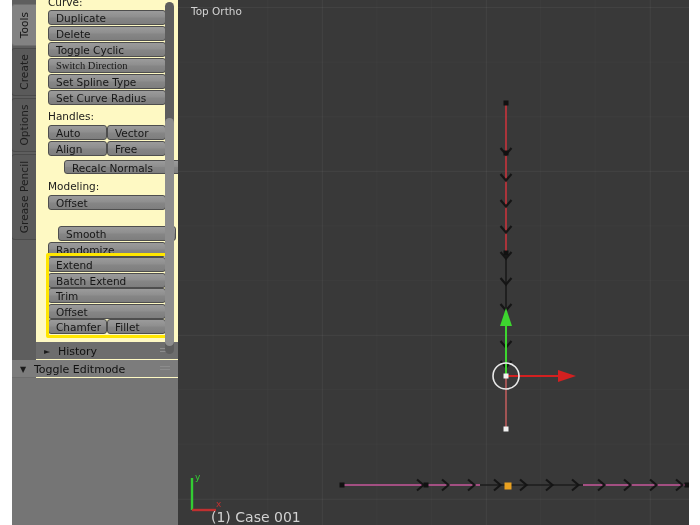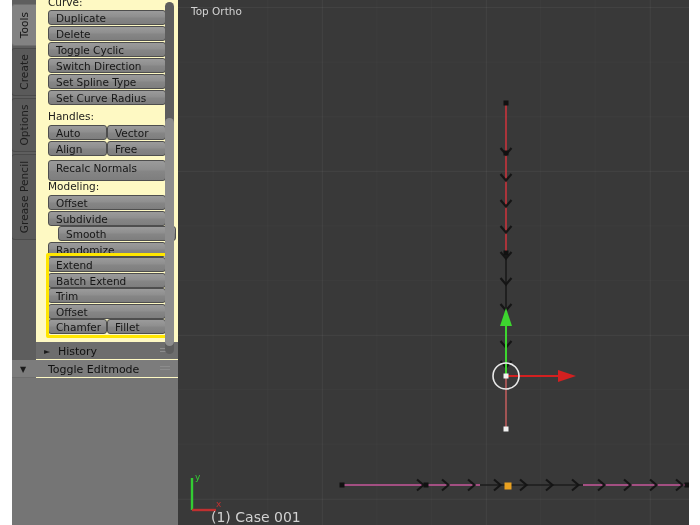--- a/index.html
+++ b/index.html
@@ -242,56 +242,55 @@
       </div>
     </div>
 
     <div id="panelcol">
 
       <div class="sec-label" style="top:-4px;">Curve:</div>
 
       <div class="btn" style="left:12px; top:10px; width:118px; height:15px;">Duplicate</div>
       <div class="btn" style="left:12px; top:26px; width:118px; height:15px;">Delete</div>
       <div class="btn" style="left:12px; top:42px; width:118px; height:15px;">Toggle Cyclic</div>
-      <div class="btn" style="left:12px; top:58px; width:118px; height:15px;">Switch Direction</div>
+      <div class="btn" style="left:12px; top:58px; width:118px; height:15px;font-family:Liberation Serif, serif;">Switch Direction</div>
       <div class="btn" style="left:12px; top:74px; width:118px; height:15px;">Set Spline Type</div>
       <div class="btn" style="left:12px; top:90px; width:118px; height:15px;">Set Curve Radius</div>
 
       <div class="sec-label" style="top:110px;">Handles:</div>
 
       <div class="btn" style="left:12px; top:125px; width:59px; height:15px;">Auto</div>
       <div class="btn" style="left:71px; top:125px; width:59px; height:15px;">Vector</div>
       <div class="btn" style="left:12px; top:141px; width:59px; height:15px;">Align</div>
       <div class="btn" style="left:71px; top:141px; width:59px; height:15px;">Free</div>
-      <div class="btn" style="left:12px; top:160px; width:118px; height:21px;">Recalc Normals</div>
+      <div class="btn" style="left:28px; top:160px; width:118px; height:14px;">Recalc Normals</div>
 
       <div class="sec-label" style="top:180px;">Modeling:</div>
 
       <div class="btn" style="left:12px; top:195px; width:118px; height:15px;">Offset</div>
-      <div class="btn" style="left:12px; top:211px; width:118px; height:15px;">Subdivide</div>
       <div class="btn" style="left:12px; top:226px; width:118px; height:15px;margin-left:10px;">Smooth</div>
       <div class="btn" style="left:12px; top:242px; width:118px; height:15px;">Randomize</div>
       <div class="btn" style="left:12px; top:273px; width:118px; height:15px;">Batch Extend</div>
       <div class="btn" style="left:12px; top:257px; width:118px; height:15px;">Extend</div>
       <div class="btn" style="left:12px; top:288px; width:118px; height:15px;">Trim</div>
       <div class="btn" style="left:12px; top:304px; width:118px; height:15px;">Offset</div>
       <div class="btn" style="left:12px; top:319px; width:59px; height:15px;">Chamfer</div>
       <div class="btn" style="left:71px; top:319px; width:59px; height:15px;">Fillet</div>
 
       <div id="highlight" style="left:10px; top:253px; width:122px; height:85px;"></div>
 
       <div class="panel-hdr" style="left:0px; top:342px; width:142px; height:17px;">
         <span class="tri">►</span>
         <span class="ptext">History</span>
         <span class="grip"></span>
       </div>
 
       <div class="panel-hdr shaded" style="left:-24px; top:360px; width:166px; height:17px;">
         <span class="tri" style="left:8px;">▼</span>
-        <span class="ptext" style="left:36px;">Toggle Editmode</span>
+        <span class="ptext" style="left:22px;">Toggle Editmode</span>
         <span class="grip"></span>
       </div>
 
       <div id="sb-track"></div>
       <div id="sb-thumb"></div>
     </div>
 
     <div id="shelf-bottom"></div>
   </div>
 

